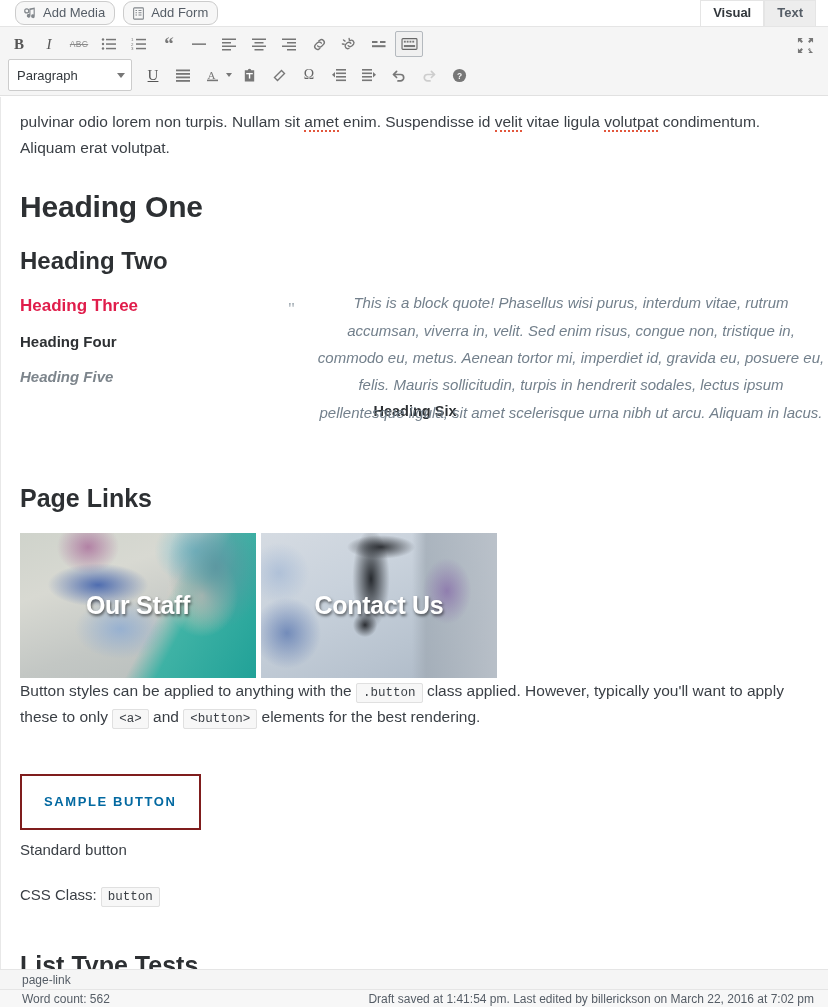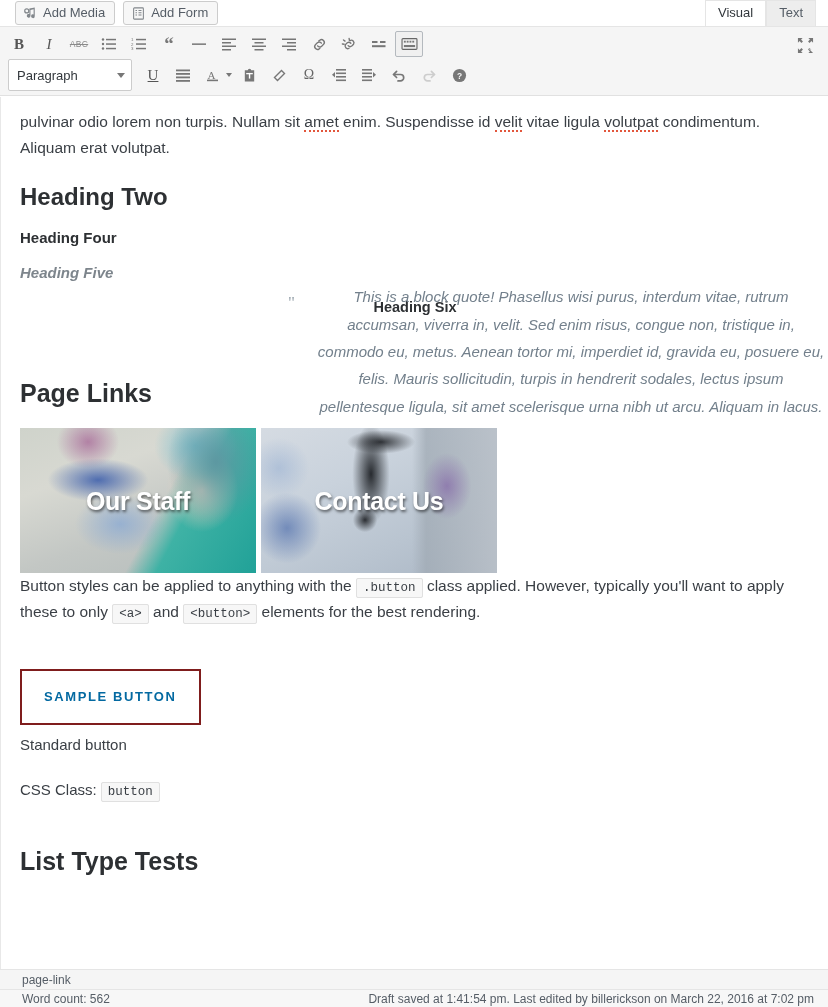--- a/index.html
+++ b/index.html
@@ -22,38 +22,39 @@
     display: flex;
     align-items: flex-start;
   }
   .mbtn {
     display: inline-flex;
     align-items: center;
     gap: 5px;
     height: 24px;
     padding: 0 9px 0 7px;
     border: 1px solid #cccccc;
-    border-radius: 3px;
+    border-radius: 9px;
     background: #f7f7f7;
     color: #555d66;
     font-size: 13px;
     line-height: 22px;
     margin-right: 8px;
     cursor: pointer;
     white-space: nowrap;
   }
   .mbtn .ic { display:inline-flex; align-items:center; color:#82878c; }
 
   .tabs {
     position: absolute;
     right: 12px;
     top: 0px;
     display: flex;
     align-items: flex-end;
     height: 26px;
+    font-weight: bold;
   }
   .tab {
     font-size: 13px;
     color: #555d66;
     padding: 4px 12px 5px;
     border: 1px solid #e5e5e5;
     border-bottom: none;
     background: #ededed;
     cursor: pointer;
     line-height: 16px;
@@ -533,21 +534,23 @@
       </div>
     </div>
   </div>
 
   <div class="content">
     <div class="doc">
 
       <p><span>pulvinar odio lorem non turpis. Nullam sit </span><span class="spell">amet</span><span> enim. Suspendisse id </span><span class="spell">velit</span><span> vitae ligula </span><span class="spell">volutpat</span><span> condimentum. Aliquam erat volutpat.</span></p>
 
       <div class="heading-block">
+        <h1 class="h-one">Heading One</h1>
         <h2 class="h-two">Heading Two</h2>
+        <h3 class="h-three">Heading Three</h3>
         <h4 class="h-four">Heading Four</h4>
         <h5 class="h-five">Heading Five</h5>
         <h6 class="h-six">Heading Six</h6>
 
         <blockquote class="bq">
           <span class="qmark">"</span>
           <span>This is a block quote! Phasellus wisi purus, interdum vitae, rutrum accumsan, viverra in, velit. Sed enim risus, congue non, tristique in, commodo eu, metus. Aenean tortor mi, imperdiet id, gravida eu, posuere eu, felis. Mauris sollicitudin, turpis in hendrerit sodales, lectus ipsum pellentesque ligula, sit amet scelerisque urna nibh ut arcu. Aliquam in lacus.</span>
         </blockquote>
       </div>
 

